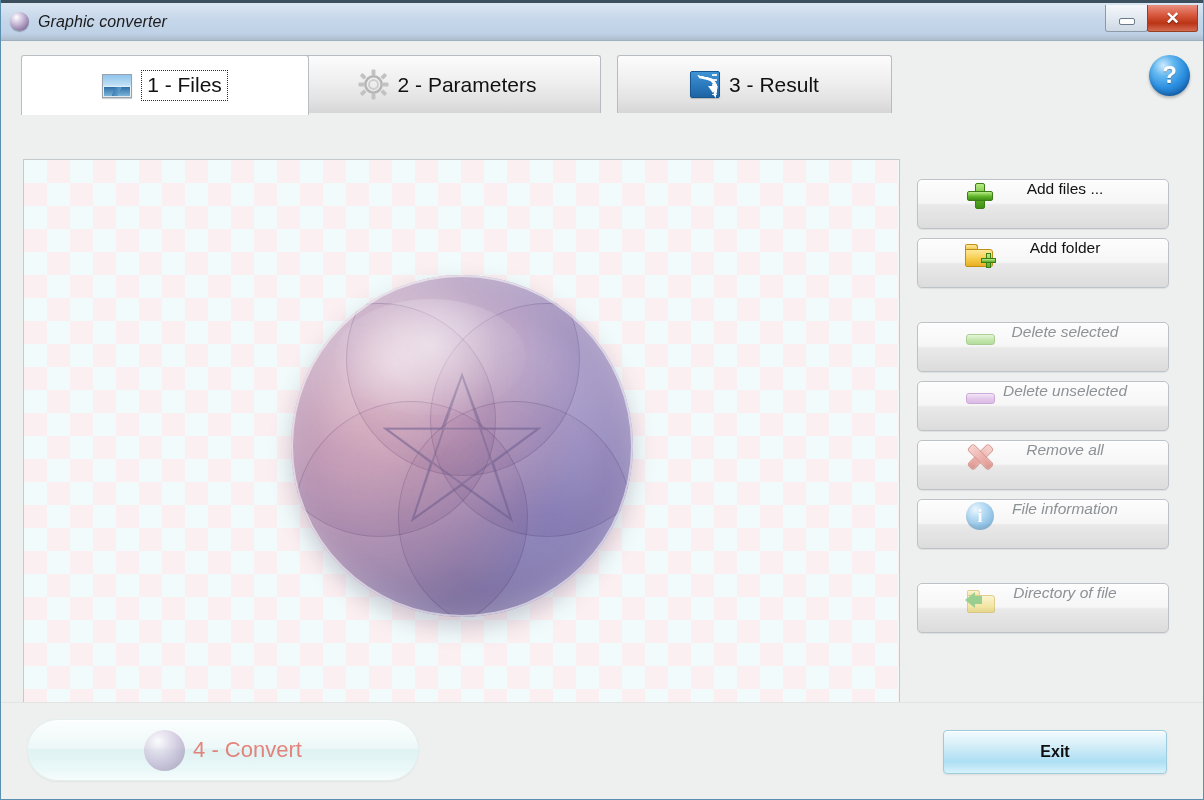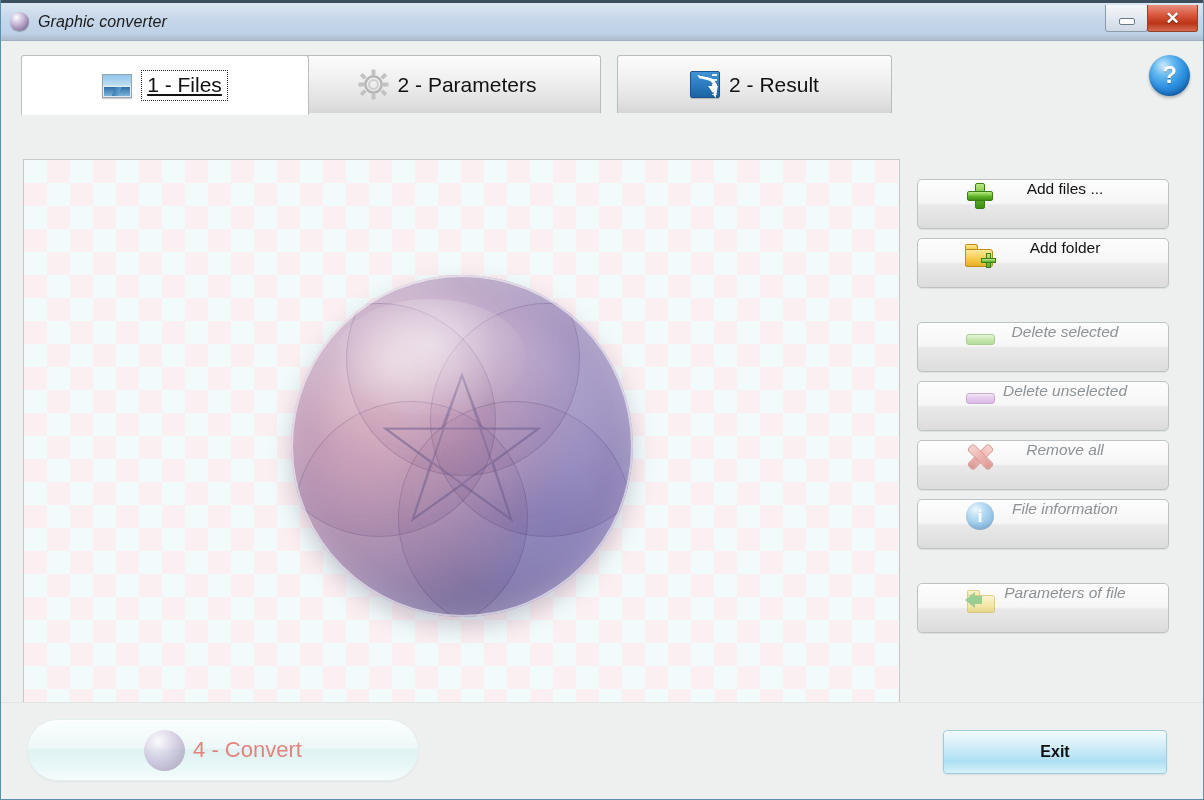--- a/index.html
+++ b/index.html
@@ -140,21 +140,20 @@
     background: linear-gradient(to bottom, #fcfcfc 0%, #f0f0f0 42%, #e2e2e2 78%, #d6d6d6 100%);
     z-index: 1;
   }
   #tab-files  { left: 0;   width: 288px; }
   #tab-params { left: 272px; width: 308px; }
   #tab-result { left: 596px; width: 275px; }
 
   .tab-focus-ring {
     border: 1px dotted #2b2b2b;
     padding: 2px 5px 3px 5px;
-    text-decoration: underline;
   }
   .tab-label { white-space: nowrap; }
 
   
   .icon-photo {
     width: 30px; height: 24px;
     box-sizing: border-box;
     border: 1px solid #9aa3ac;
     background: linear-gradient(to bottom, #8fc4ec 0%, #bfdff4 46%, #eaf4fb 55%, #dfe9ef 100%);
     position: relative;
@@ -627,21 +626,21 @@
         </div>
         <span class="tab-label">2 - Parameters</span>
       </div>
 
       <div class="tab inactive" id="tab-result">
         <div class="icon-result">
           <div class="arc"></div>
           <div class="tip"></div>
           <div class="dots"></div>
         </div>
-        <span class="tab-label">2 - Result</span>
+        <span class="tab-label">3 - Result</span>
       </div>
     </div>
 
     <div class="help-btn">
       <span>?</span>
     </div>
 
     <div class="filelist">
       <div class="orb-wrap">
         <div class="orb">
@@ -715,21 +714,21 @@
 
       <div class="sbtn disabled">
         <span class="sico">
           <span class="ico-dirfile">
               <span class="tabtop"></span>
               <span class="body"></span>
               <span class="arrow"></span>
               <span class="arrow-tail"></span>
             </span>
         </span>
-        <span class="slabel">Parameters of file</span>
+        <span class="slabel">Directory of file</span>
       </div>
     </div>
 
     <div class="bottombar">
       <div class="convert-btn">
         <div class="convert-orb"></div>
         <div class="convert-label">4 - Convert</div>
       </div>
 
       <div class="exit-btn">

